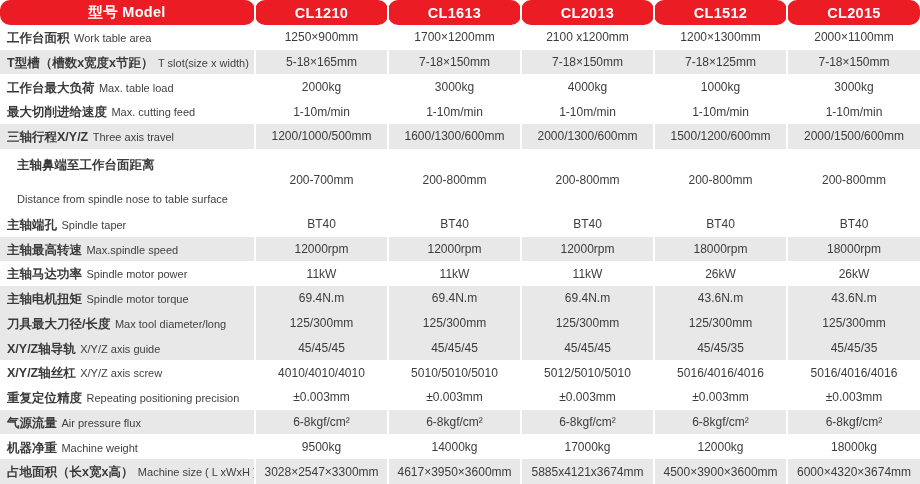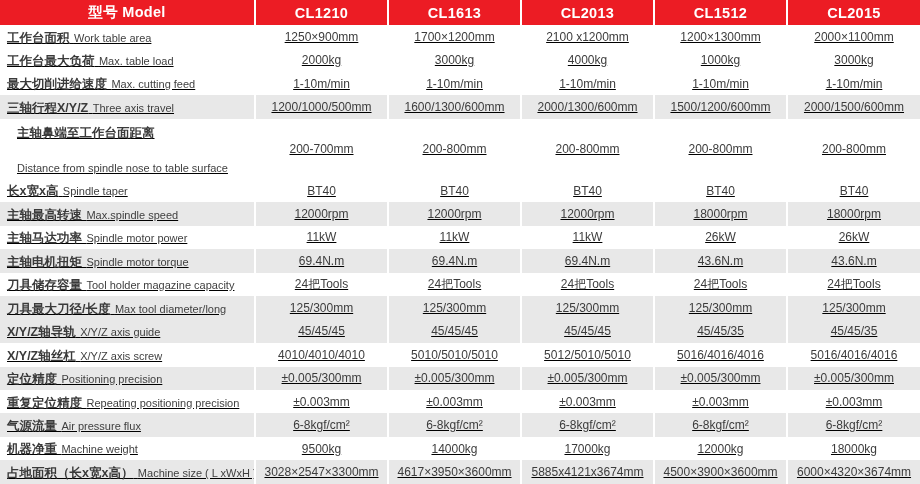--- a/index.html
+++ b/index.html
@@ -19,25 +19,26 @@
 
   thead th {
     background: #ec1c24;
     color: #ffffff;
     font-size: 14.5px;
     font-weight: bold;
     height: 23px;
     text-align: center;
     vertical-align: middle;
     letter-spacing: .3px;
+    border-radius: 10px;
   }
   th, td { border-right: 2px solid #ffffff; }
   th:last-child, td:last-child { border-right: none; }
 
-  tbody tr { height: 20px; text-decoration: underline; }
+  tbody tr { height: 20px; }
   tbody tr.shade th, tbody tr.shade td { background: #e8e8e8; }
 
   tbody th.label {
     text-align: left;
     vertical-align: middle;
     padding: 0 4px 0 7px;
     font-weight: normal;
     white-space: nowrap;
     overflow: hidden;
     line-height: 1.15;
@@ -81,20 +82,28 @@
   </thead>
   <tbody>
       <tr>
     <th class="label" scope="row"><span class="zh">工作台面积</span> <span class="en">Work table area</span></th>
     <td class="val">1250×900mm</td>
     <td class="val">1700×1200mm</td>
     <td class="val">2100 x1200mm</td>
     <td class="val">1200×1300mm</td>
     <td class="val">2000×1100mm</td>
   </tr>
+      <tr class="shade">
+    <th class="label" scope="row"><span class="zh">T型槽（槽数x宽度x节距）</span> <span class="en">T slot(size x width)</span></th>
+    <td class="val">5-18×165mm</td>
+    <td class="val">7-18×150mm</td>
+    <td class="val">7-18×150mm</td>
+    <td class="val">7-18×125mm</td>
+    <td class="val">7-18×150mm</td>
+  </tr>
       <tr>
     <th class="label" scope="row"><span class="zh">工作台最大负荷</span> <span class="en">Max. table load</span></th>
     <td class="val">2000kg</td>
     <td class="val">3000kg</td>
     <td class="val">4000kg</td>
     <td class="val">1000kg</td>
     <td class="val">3000kg</td>
   </tr>
       <tr>
     <th class="label" scope="row"><span class="zh">最大切削进给速度</span> <span class="en">Max. cutting feed</span></th>
@@ -114,21 +123,21 @@
   </tr>
       <tr class="two-line">
     <th class="label" scope="row"><span class="zh">主轴鼻端至工作台面距离</span> <span class="en">Distance from spindle nose to table surface</span></th>
     <td class="val">200-700mm</td>
     <td class="val">200-800mm</td>
     <td class="val">200-800mm</td>
     <td class="val">200-800mm</td>
     <td class="val">200-800mm</td>
   </tr>
       <tr>
-    <th class="label" scope="row"><span class="zh">长x宽x高</span> <span class="en">Spindle taper</span></th>
+    <th class="label" scope="row"><span class="zh">主轴端孔</span> <span class="en">Spindle taper</span></th>
     <td class="val">BT40</td>
     <td class="val">BT40</td>
     <td class="val">BT40</td>
     <td class="val">BT40</td>
     <td class="val">BT40</td>
   </tr>
       <tr class="shade">
     <th class="label" scope="row"><span class="zh">主轴最高转速</span> <span class="en">Max.spindle speed</span></th>
     <td class="val">12000rpm</td>
     <td class="val">12000rpm</td>
@@ -145,28 +154,20 @@
     <td class="val">26kW</td>
   </tr>
       <tr class="shade">
     <th class="label" scope="row"><span class="zh">主轴电机扭矩</span> <span class="en">Spindle motor torque</span></th>
     <td class="val">69.4N.m</td>
     <td class="val">69.4N.m</td>
     <td class="val">69.4N.m</td>
     <td class="val">43.6N.m</td>
     <td class="val">43.6N.m</td>
   </tr>
-      <tr>
-    <th class="label" scope="row"><span class="zh">刀具储存容量</span> <span class="en">Tool holder magazine capacity</span></th>
-    <td class="val">24把Tools</td>
-    <td class="val">24把Tools</td>
-    <td class="val">24把Tools</td>
-    <td class="val">24把Tools</td>
-    <td class="val">24把Tools</td>
-  </tr>
       <tr class="shade">
     <th class="label" scope="row"><span class="zh">刀具最大刀径/长度</span> <span class="en">Max tool diameter/long</span></th>
     <td class="val">125/300mm</td>
     <td class="val">125/300mm</td>
     <td class="val">125/300mm</td>
     <td class="val">125/300mm</td>
     <td class="val">125/300mm</td>
   </tr>
       <tr class="shade">
     <th class="label" scope="row"><span class="zh">X/Y/Z轴导轨</span> <span class="en">X/Y/Z axis guide</span></th>
@@ -177,28 +178,20 @@
     <td class="val">45/45/35</td>
   </tr>
       <tr>
     <th class="label" scope="row"><span class="zh">X/Y/Z轴丝杠</span> <span class="en">X/Y/Z axis screw</span></th>
     <td class="val">4010/4010/4010</td>
     <td class="val">5010/5010/5010</td>
     <td class="val">5012/5010/5010</td>
     <td class="val">5016/4016/4016</td>
     <td class="val">5016/4016/4016</td>
   </tr>
-      <tr class="shade">
-    <th class="label" scope="row"><span class="zh">定位精度</span> <span class="en">Positioning precision</span></th>
-    <td class="val">±0.005/300mm</td>
-    <td class="val">±0.005/300mm</td>
-    <td class="val">±0.005/300mm</td>
-    <td class="val">±0.005/300mm</td>
-    <td class="val">±0.005/300mm</td>
-  </tr>
       <tr>
     <th class="label" scope="row"><span class="zh">重复定位精度</span> <span class="en">Repeating positioning precision</span></th>
     <td class="val">±0.003mm</td>
     <td class="val">±0.003mm</td>
     <td class="val">±0.003mm</td>
     <td class="val">±0.003mm</td>
     <td class="val">±0.003mm</td>
   </tr>
       <tr class="shade">
     <th class="label" scope="row"><span class="zh">气源流量</span> <span class="en">Air pressure flux</span></th>

